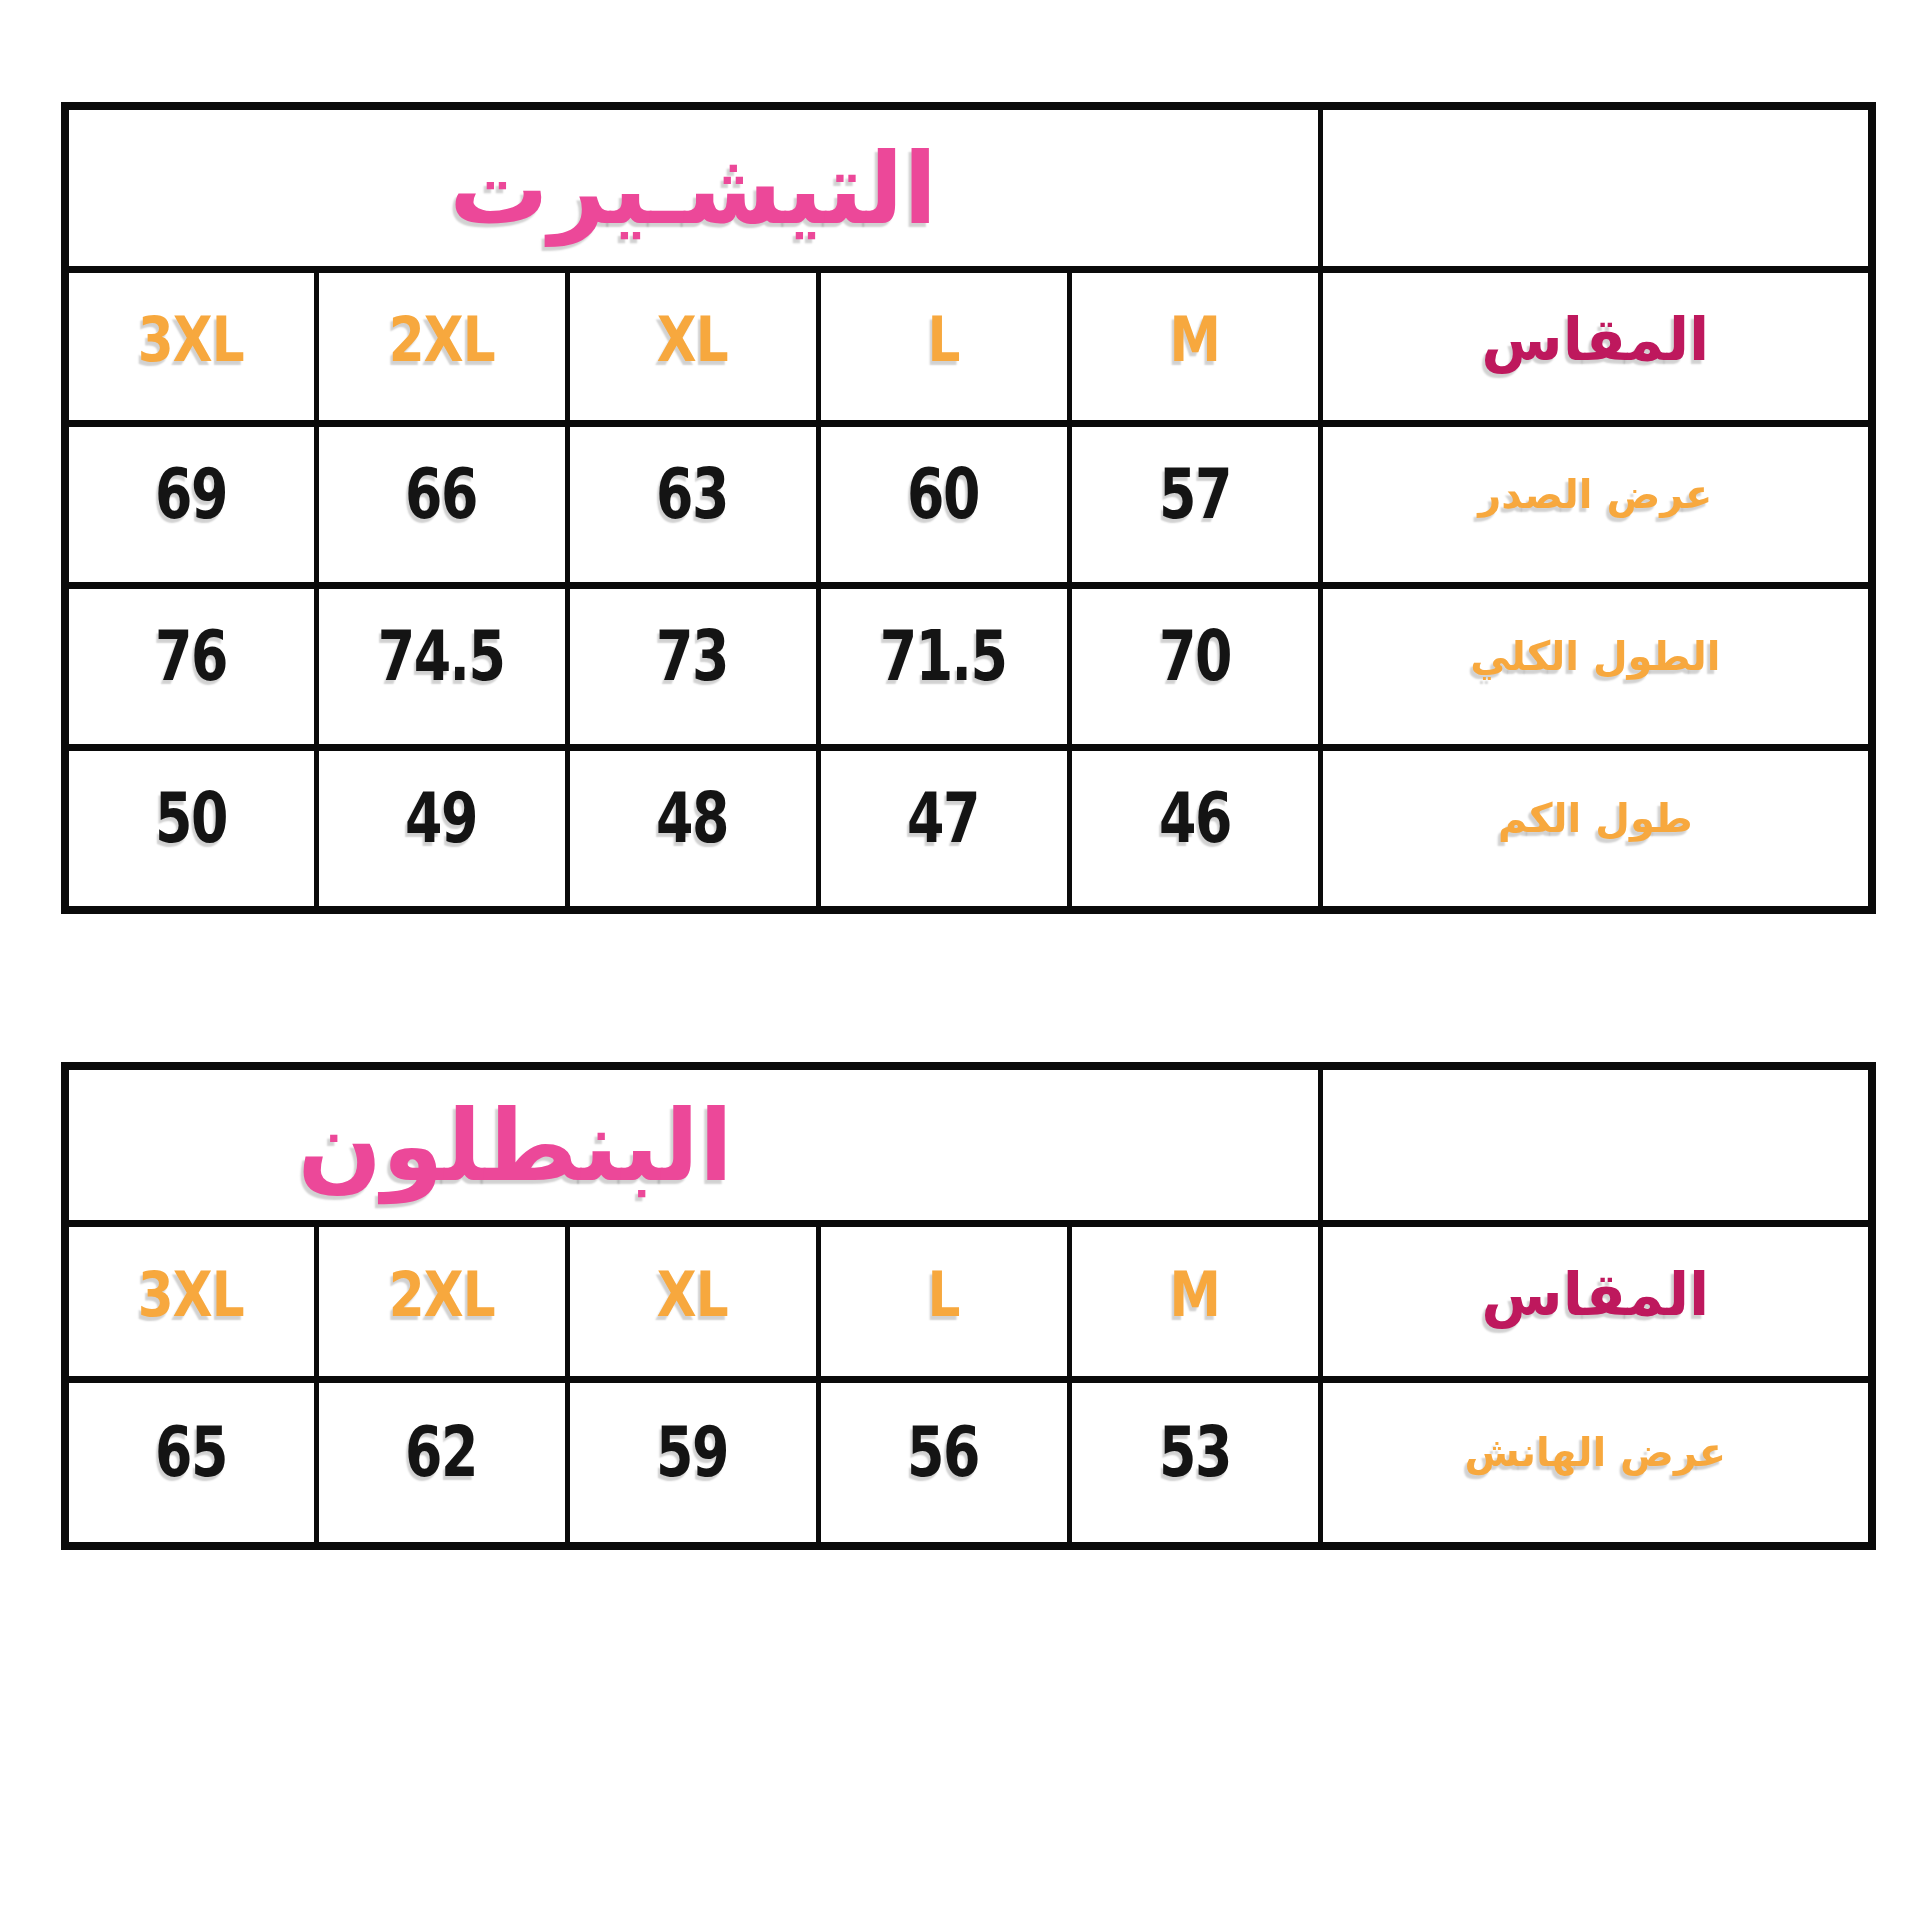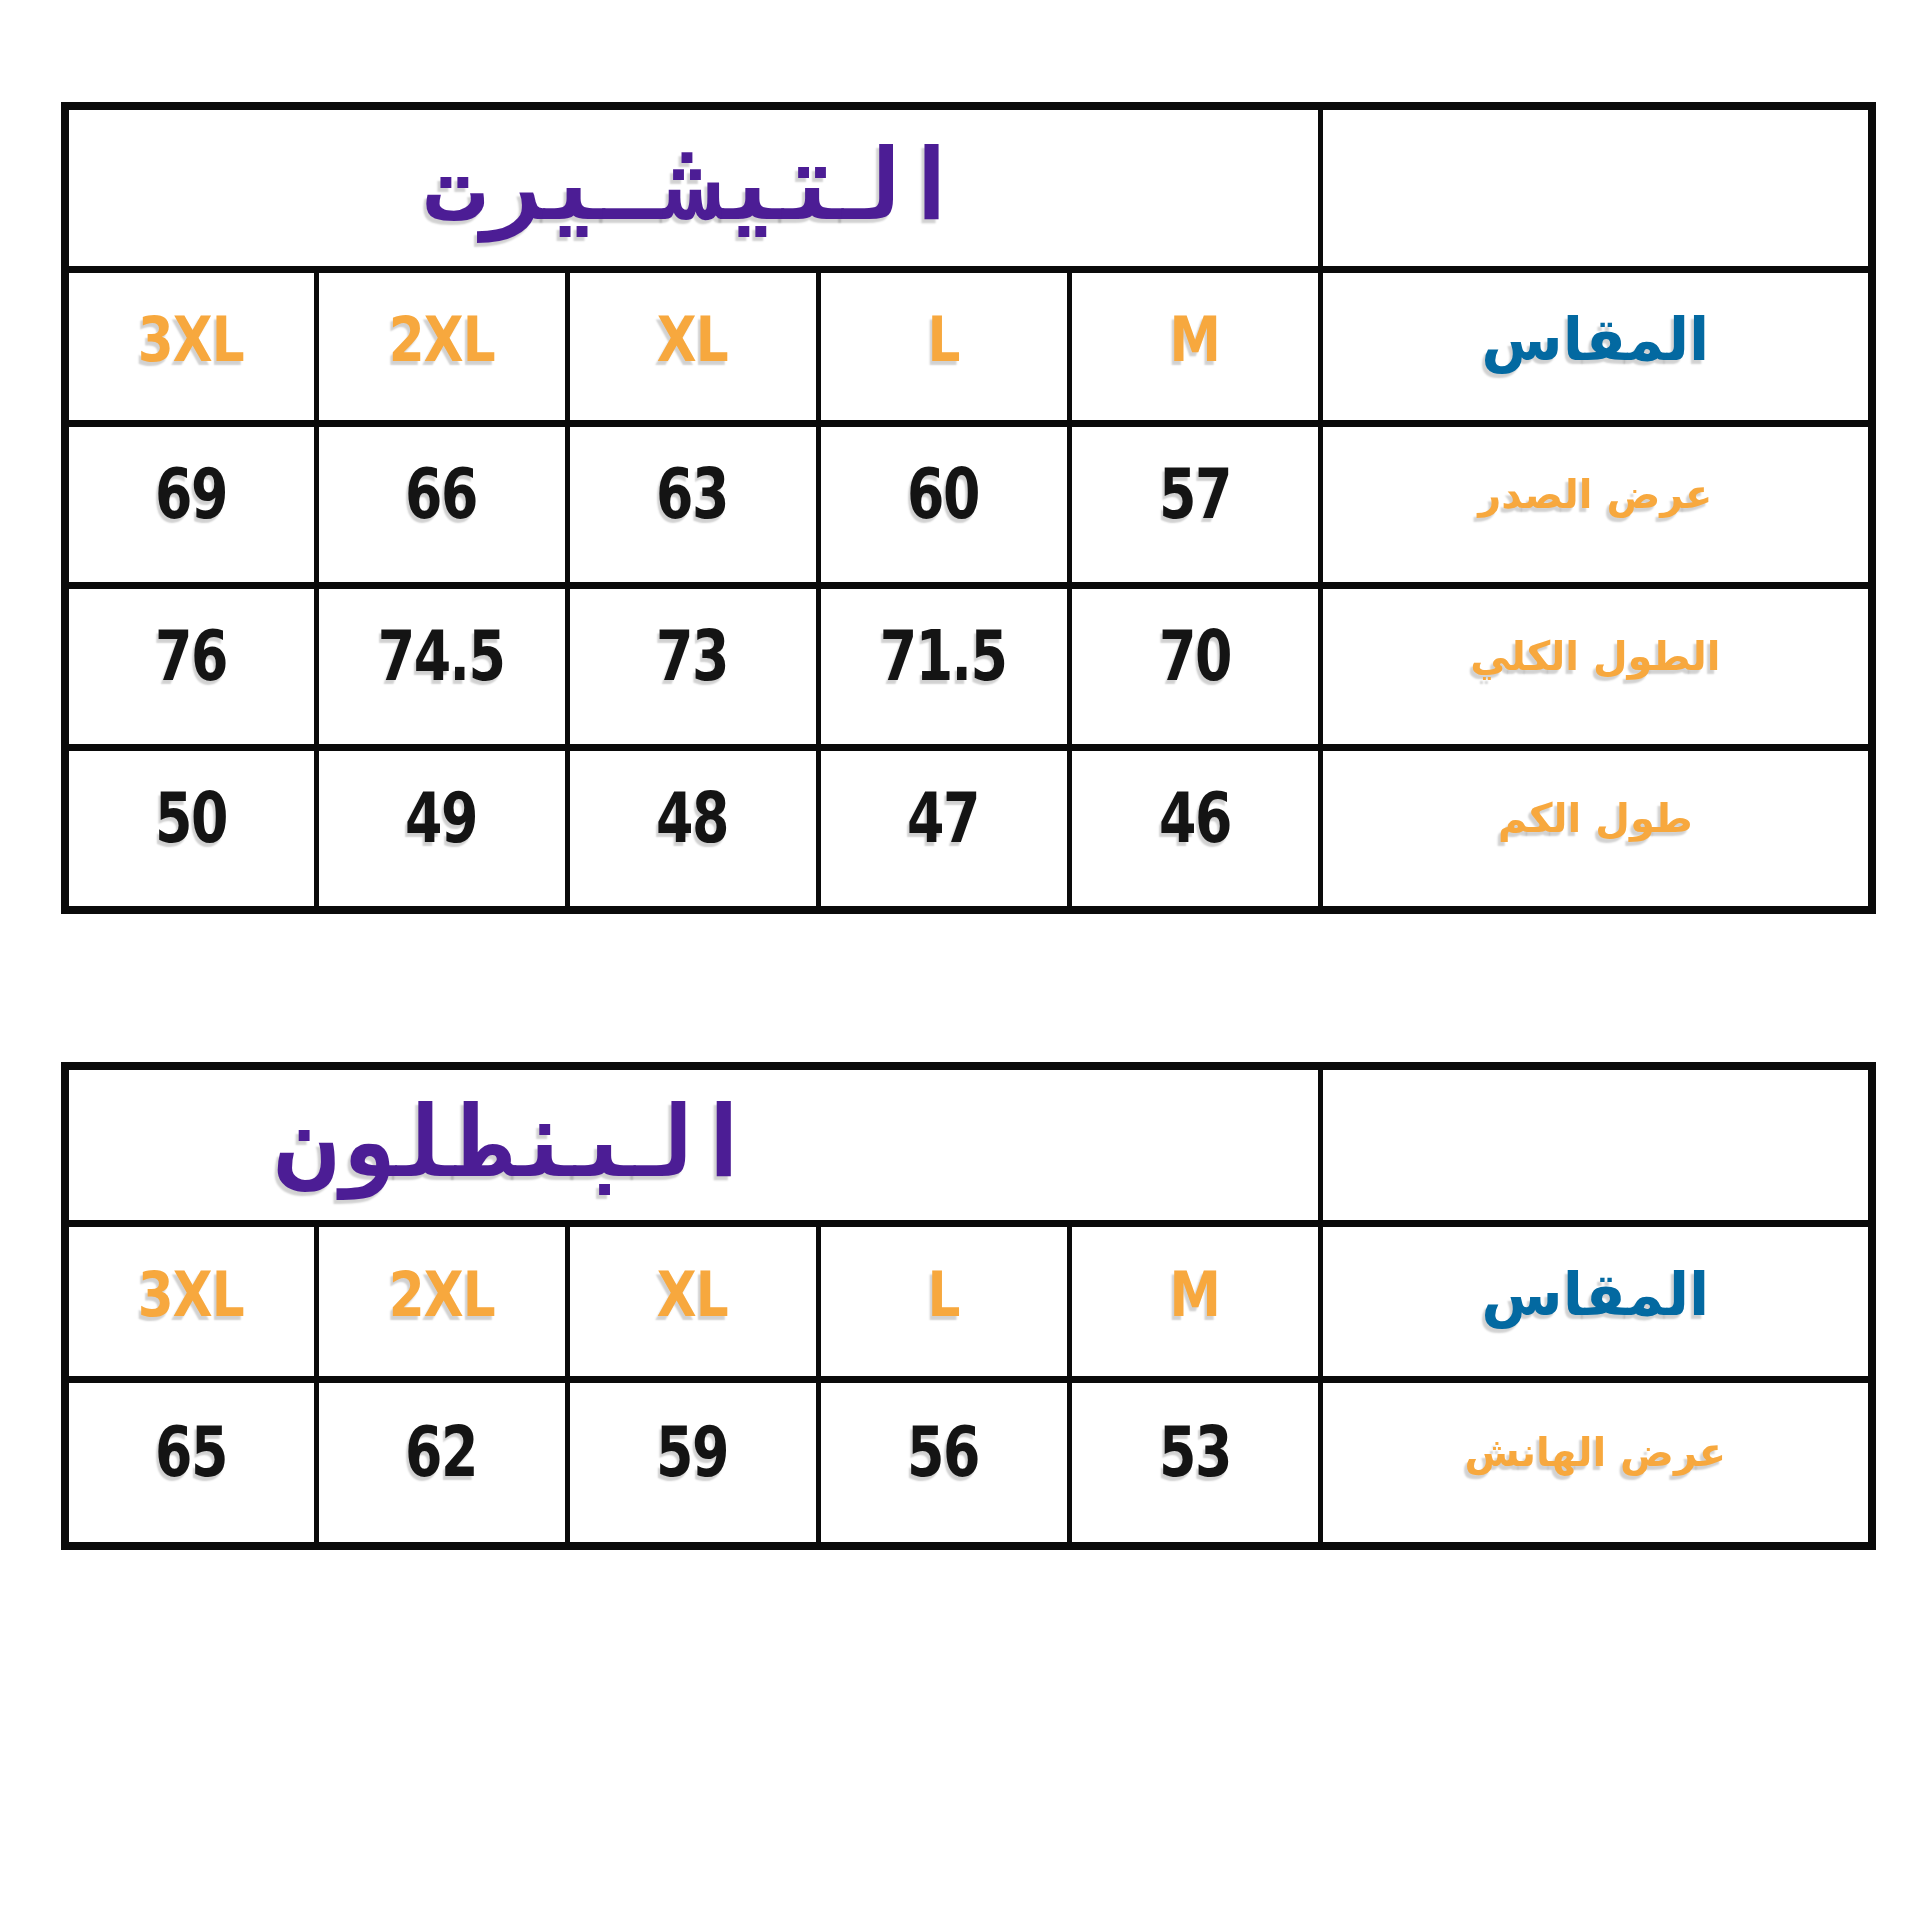--- a/index.html
+++ b/index.html
@@ -47,25 +47,24 @@
   .t2 .title-row td  { height: 150px; }
   .t2 .header-row td { height: 135px; }
   .t2 .data-row td   { height: 137px; }
 
   .shadowed {
     text-shadow: -3px 4px 2px rgba(0,0,0,0.18);
   }
   .title-text {
     font-size: 99px;
     font-weight: bold;
-    color: #4c1d95;
+    color: #ec4899;
     direction: rtl;
     display: inline-block;
     white-space: nowrap;
-    font-family: Liberation Mono, monospace;
   }
   .t2 .title-text { transform: translateX(-186px); margin-left: 16px; }
 
   .size-text {
     font-size: 63px;
     font-weight: bold;
     color: #F7A83E;
     display: inline-block;
     transform: scaleX(0.82);
     letter-spacing: -1px;
@@ -74,21 +73,21 @@
     font-size: 69px;
     font-weight: bold;
     color: #141414;
     display: inline-block;
     transform: scaleX(0.78);
     letter-spacing: -2px;
   }
   .measure-header-text {
     font-size: 59px;
     font-weight: bold;
-    color: #0369a1;
+    color: #be185d;
     direction: rtl;
     display: inline-block;
   }
   .row-label-text {
     font-size: 40px;
     font-weight: bold;
     color: #F7A83E;
     direction: rtl;
     display: inline-block;
     white-space: nowrap;

